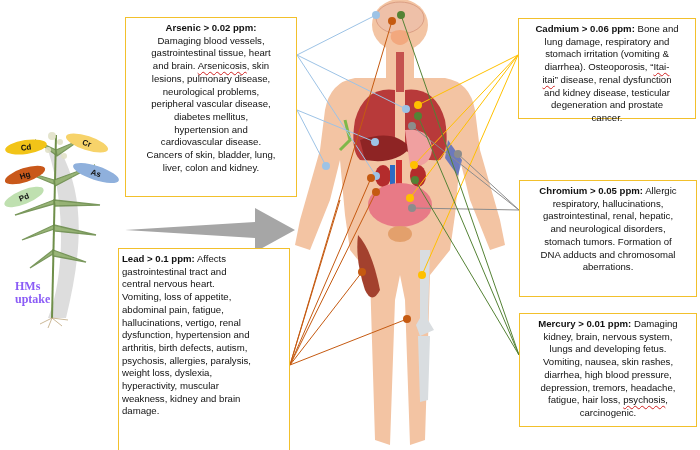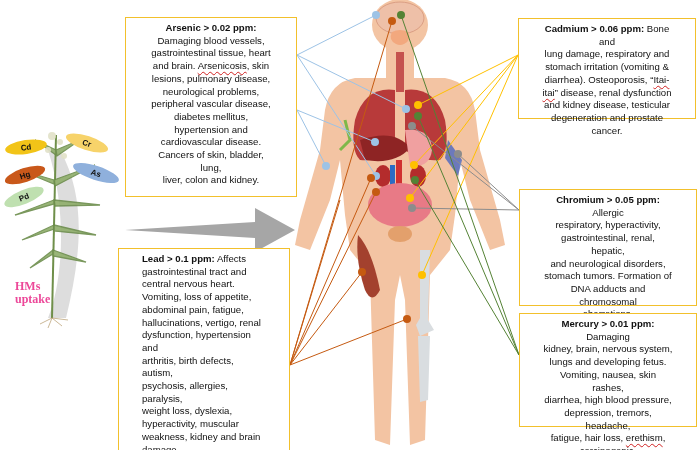--- a/index.html
+++ b/index.html
@@ -7,51 +7,51 @@
     body { position: relative; font-family: "Liberation Sans", sans-serif; color: #111; }
 
     .canvas { position: absolute; left: 0; top: 0; width: 700px; height: 450px; }
 
     .box {
       position: absolute;
       background: #ffffff;
       border: 1.5px solid #f2c02c;
       font-size: 9.6px;
       line-height: 12.7px;
-      padding: 4px 23px;
+      padding: 4px 3px;
       z-index: 5;
     }
     .box.center { text-align: center; }
     .box.left { text-align: left; }
     .box .title { font-weight: bold; }
     .squiggle { text-decoration: underline wavy #d02020; text-decoration-thickness: 0.8px; text-underline-offset: 2px; }
 
     #box-arsenic  { left: 125px; top: 17px;  width: 172px; height: 180px; }
     #box-lead     { left: 118px; top: 248px; width: 172px; height: 225px; }
     #box-cadmium  { left: 518px; top: 18px;  width: 178px; height: 101px; }
-    #box-chromium { left: 519px; top: 189px; width: 178px; height: 117px; text-align: center; }
+    #box-chromium { left: 519px; top: 180px; width: 178px; height: 117px; text-align: center; }
     #box-mercury  { left: 519px; top: 313px; width: 178px; height: 114px; }
 
     .hm-pill {
       position: absolute;
       height: 14px;
       border-radius: 50%;
       font-size: 8px;
       font-weight: bold;
       display: flex; align-items: center; justify-content: center;
       z-index: 4;
     }
     .hm-uptake {
       position: absolute;
       left: 15px; top: 280px;
       font-family: "Liberation Serif", serif;
       font-weight: bold;
       font-size: 12px;
       line-height: 13px;
-      color: #ec4899;
+      color: #8b5cf6;
       z-index: 4;
     }
   </style>
 </head>
 <body>
 
 <div class="canvas">
 
   <svg width="700" height="450" style="position:absolute;left:0;top:0;z-index:1">
 
@@ -228,32 +228,32 @@
     <div>stomach irritation (vomiting &amp;</div>
     <div><span>diarrhea). Osteoporosis, “</span><span class="squiggle">Itai-</span></div>
     <div><span class="squiggle">itai</span><span>” disease, renal dysfunction</span></div>
     <div>and kidney disease, testicular</div>
     <div>degeneration and prostate</div>
     <div>cancer.</div>
   </div>
 
   <div class="box center" id="box-chromium">
     <div><span class="title">Chromium &gt; 0.05 ppm:</span><span> Allergic</span></div>
-    <div>respiratory, hyperactivity,</div>
+    <div>respiratory, hallucinations,</div>
     <div>gastrointestinal, renal, hepatic,</div>
     <div>and neurological disorders,</div>
     <div>stomach tumors. Formation of</div>
     <div>DNA adducts and chromosomal</div>
     <div>aberrations.</div>
   </div>
 
   <div class="box center" id="box-mercury">
     <div><span class="title">Mercury &gt; 0.01 ppm:</span><span> Damaging</span></div>
     <div>kidney, brain, nervous system,</div>
     <div>lungs and developing fetus.</div>
     <div>Vomiting, nausea, skin rashes,</div>
     <div>diarrhea, high blood pressure,</div>
     <div>depression, tremors, headache,</div>
-    <div><span>fatigue, hair loss, </span><span class="squiggle">erethism</span><span>,</span></div>
+    <div><span>fatigue, hair loss, </span><span class="squiggle">psychosis</span><span>,</span></div>
     <div>carcinogenic.</div>
   </div>
 
 </div>
 
 </body></html>

